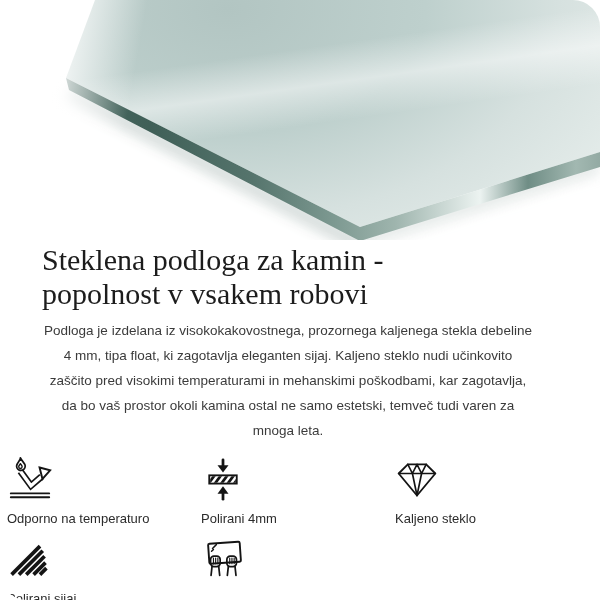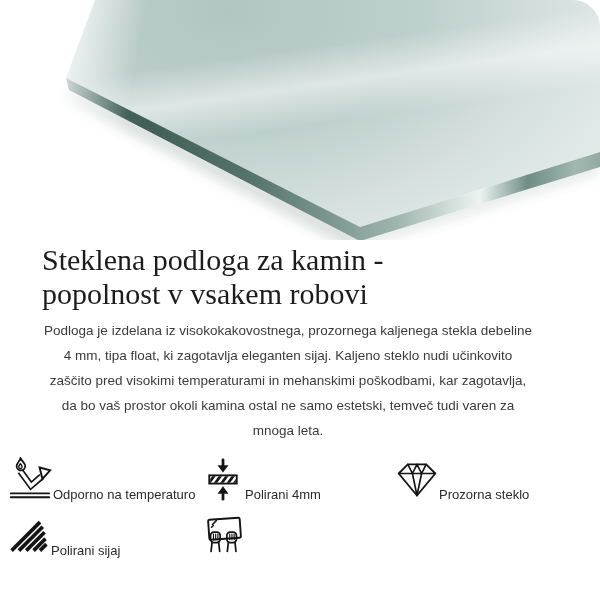--- a/index.html
+++ b/index.html
@@ -29,21 +29,21 @@
 
   
   .content{padding:0 0 0 42px;}
   .title{margin:0;padding-top:3px;font-family:"Liberation Serif",serif;font-weight:400;
          font-size:30px;line-height:34px;color:#1c1c1c;}
   .intro{margin:7px 0 0 0;width:492px;font-size:13.5px;line-height:25px;color:#3b3b3b;text-align:center;}
 
   
   .features{margin:13px 0 0 7px;width:582px;display:grid;
             grid-template-columns:repeat(3,194px);row-gap:10px;}
-  .feature{display:flex;flex-direction:row;align-items:flex-end;}
+  .feature{display:flex;flex-direction:column;align-items:flex-start;}
   .feature .icon-wrap{height:46px;display:flex;align-items:center;justify-content:center;}
   .feature svg{display:block;}
   .feature .label{margin-top:9px;font-size:13px;color:#2b2b2b;white-space:nowrap;}
   .ic{stroke:#141414;fill:none;stroke-linecap:round;stroke-linejoin:round;}
 </style>
 </head>
 <body>
 
 <div class="page">
 
@@ -109,21 +109,21 @@
     <div class="feature">
       <div class="icon-wrap">
         <svg width="44" height="44" viewBox="0 0 48 48">
           <polygon class="ic" points="14,8 34,8 44,18 24,42 4,18" stroke-width="2"></polygon>
           <line class="ic" x1="4" y1="18" x2="44" y2="18" stroke-width="1.8"></line>
           <polyline class="ic" points="14,8 19,18 24,8 29,18 34,8" stroke-width="1.8"></polyline>
           <line class="ic" x1="19" y1="18" x2="24" y2="42" stroke-width="1.8"></line>
           <line class="ic" x1="29" y1="18" x2="24" y2="42" stroke-width="1.8"></line>
         </svg>
       </div>
-      <span class="label">Prozorna steklo</span>
+      <span class="label">Kaljeno steklo</span>
     </div>
 
     <div class="feature">
       <div class="icon-wrap">
         <svg width="44" height="44" viewBox="0 0 48 48" stroke="#141414" stroke-width="4">
           <line x1="5" y1="41" x2="36" y2="10"></line>
           <line x1="13" y1="41" x2="39" y2="15"></line>
           <line x1="21" y1="41" x2="41" y2="21"></line>
           <line x1="29" y1="41" x2="42" y2="28"></line>
           <line x1="36" y1="41" x2="43" y2="34"></line>

